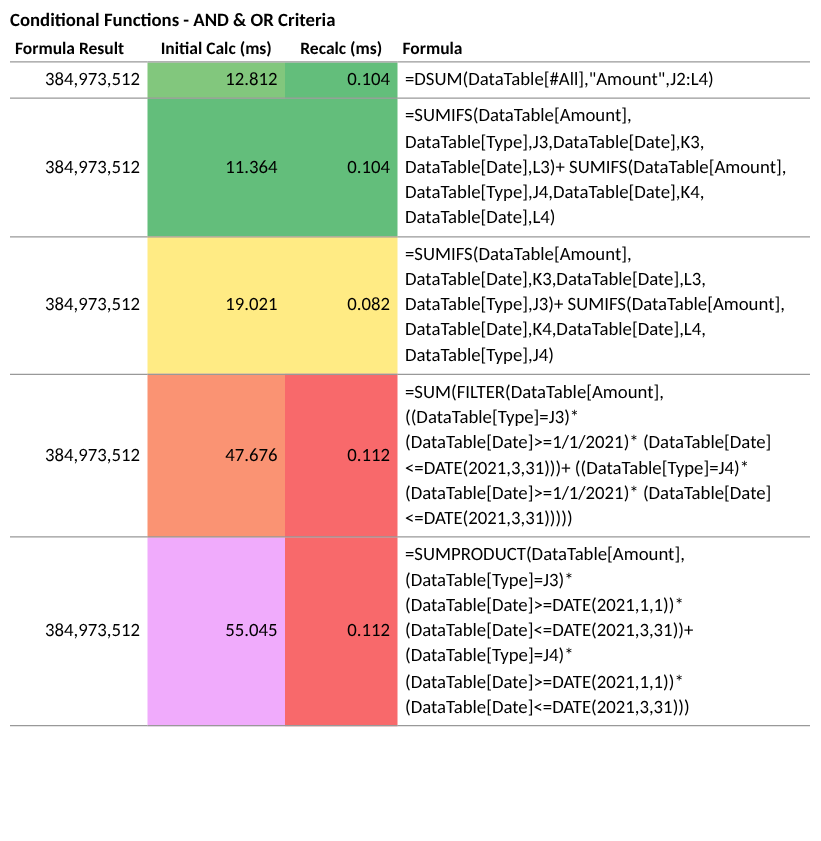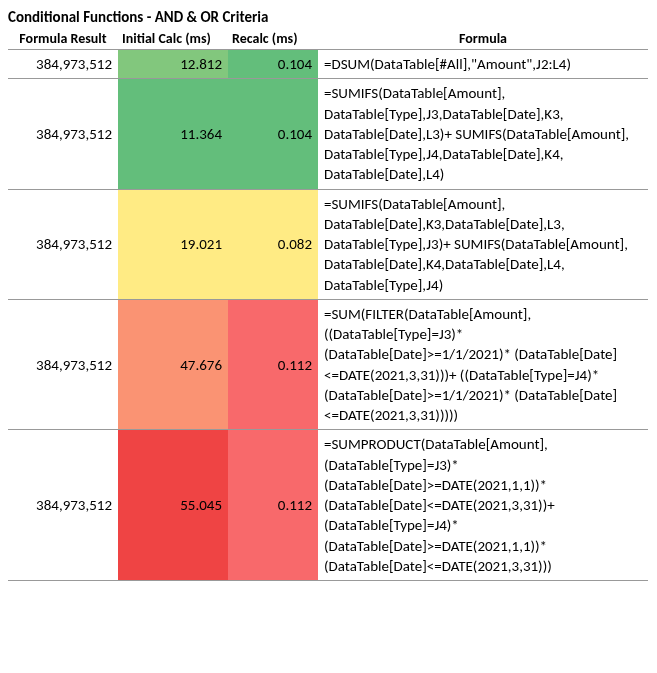--- a/index.html
+++ b/index.html
@@ -16,28 +16,28 @@
     font-size: 15px;
     margin-bottom: 2px;
     color: #000;
   }
   table {
     border-collapse: collapse;
     width: 640px;
     table-layout: fixed;
   }
   th {
-    text-align: center;
+    text-align: left;
     font-weight: bold;
     font-size: 14px;
     padding: 2px 4px;
     border-bottom: 1px solid #999;
     vertical-align: bottom;
   }
-  th.num { text-align: left; }
+  th.num { text-align: center; }
   td {
     padding: 2px 6px;
     border-bottom: 1px solid #999;
     vertical-align: middle;
     font-size: 15px;
   }
   td.result {
     text-align: right;
     width: 110px;
   }
@@ -102,18 +102,18 @@
         <td class="formula">=SUMIFS(DataTable[Amount], DataTable[Date],K3,DataTable[Date],L3, DataTable[Type],J3)+ SUMIFS(DataTable[Amount], DataTable[Date],K4,DataTable[Date],L4, DataTable[Type],J4)</td>
       </tr>
       <tr>
         <td class="result">384,973,512</td>
         <td class="calc" style="background: rgb(250, 147, 115);">47.676</td>
         <td class="recalc" style="background: rgb(248, 105, 107);">0.112</td>
         <td class="formula">=SUM(FILTER(DataTable[Amount], ((DataTable[Type]=J3)* (DataTable[Date]&gt;=1/1/2021)* (DataTable[Date]&lt;=DATE(2021,3,31)))+ ((DataTable[Type]=J4)* (DataTable[Date]&gt;=1/1/2021)* (DataTable[Date]&lt;=DATE(2021,3,31)))))</td>
       </tr>
       <tr>
         <td class="result">384,973,512</td>
-        <td class="calc" style="background: #ef4444;">55.045</td>
+        <td class="calc" style="background: #f0abfc;">55.045</td>
         <td class="recalc" style="background: rgb(248, 105, 107);">0.112</td>
         <td class="formula">=SUMPRODUCT(DataTable[Amount], (DataTable[Type]=J3)* (DataTable[Date]&gt;=DATE(2021,1,1))* (DataTable[Date]&lt;=DATE(2021,3,31))+ (DataTable[Type]=J4)* (DataTable[Date]&gt;=DATE(2021,1,1))* (DataTable[Date]&lt;=DATE(2021,3,31)))</td>
       </tr>
     </tbody>
 </table>
 
 </body></html>

